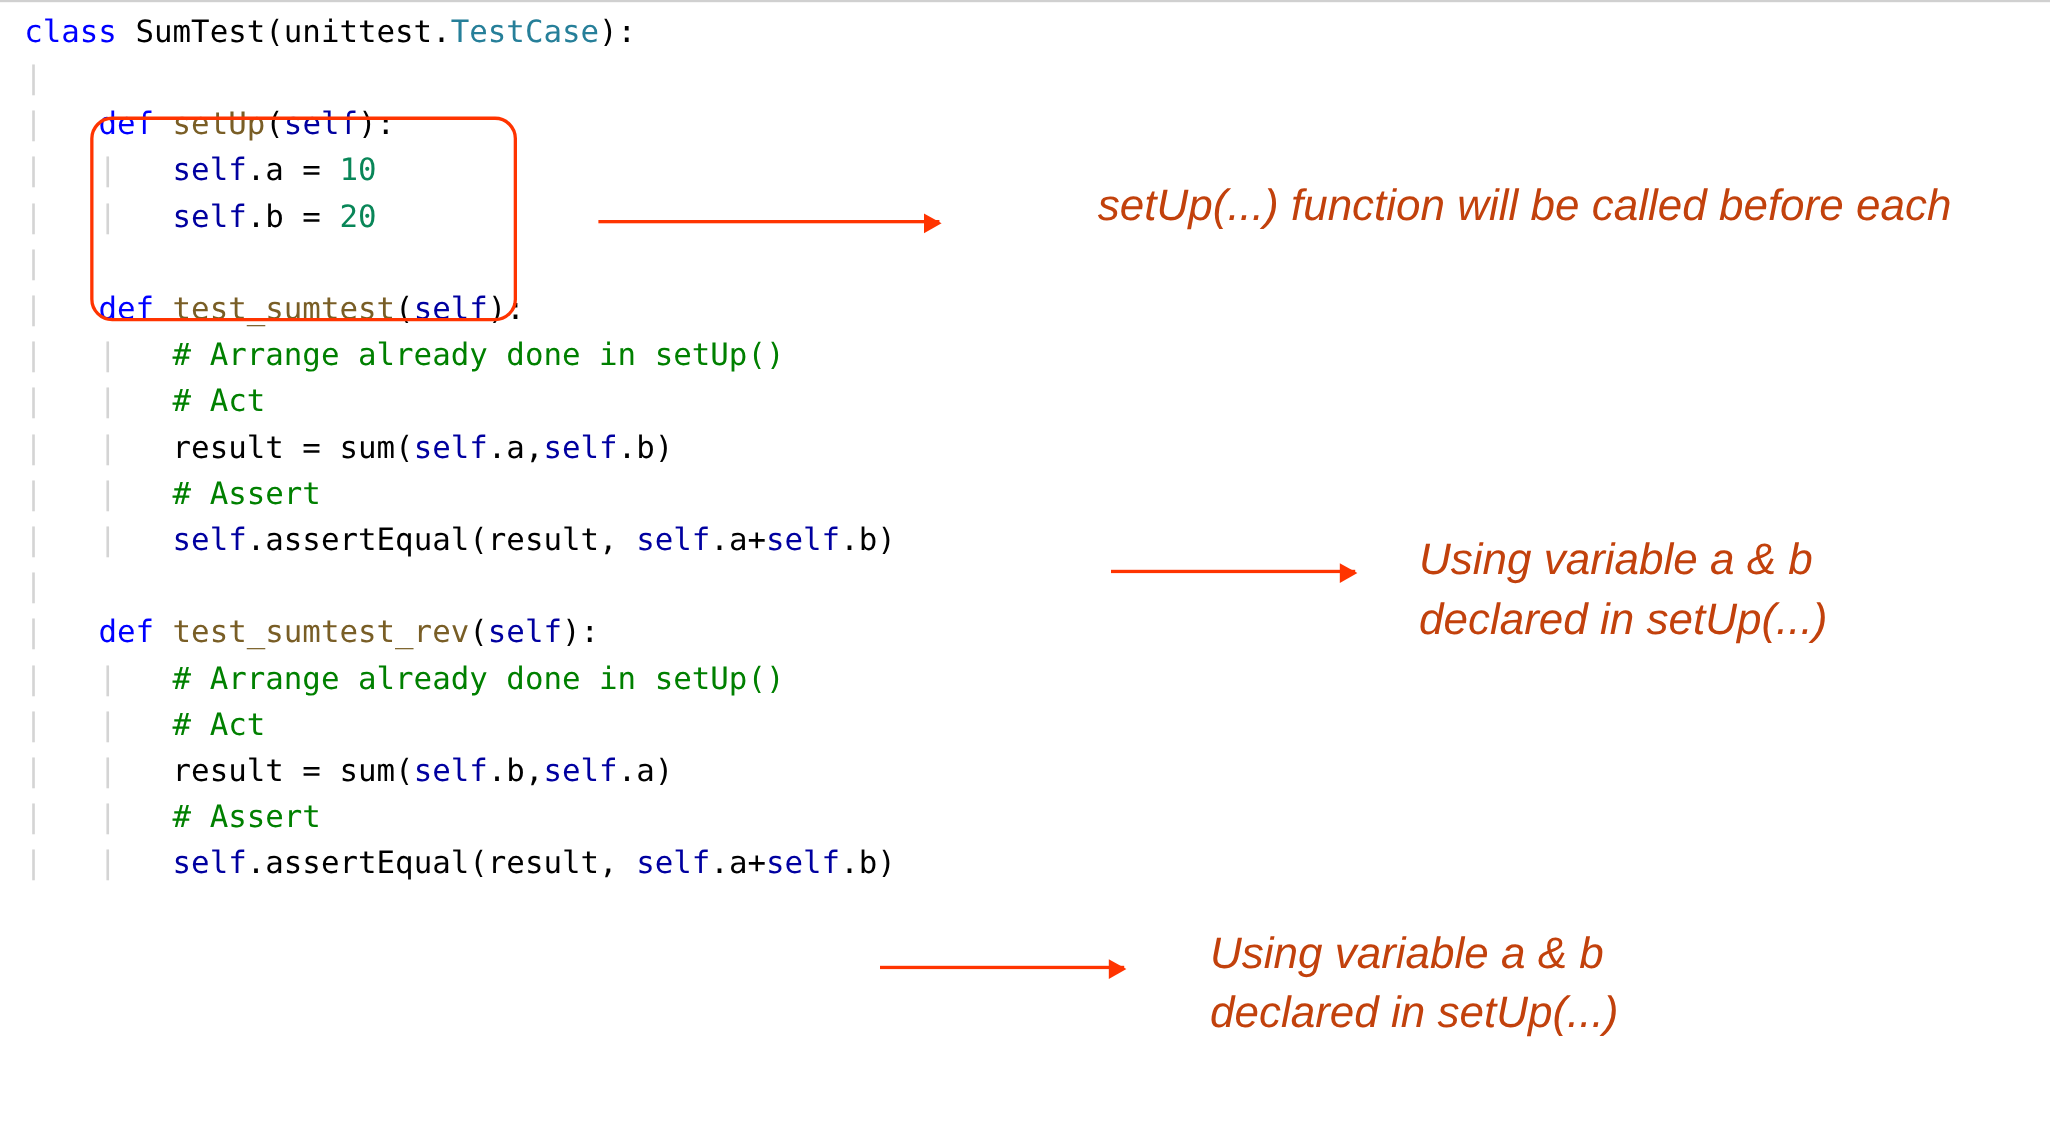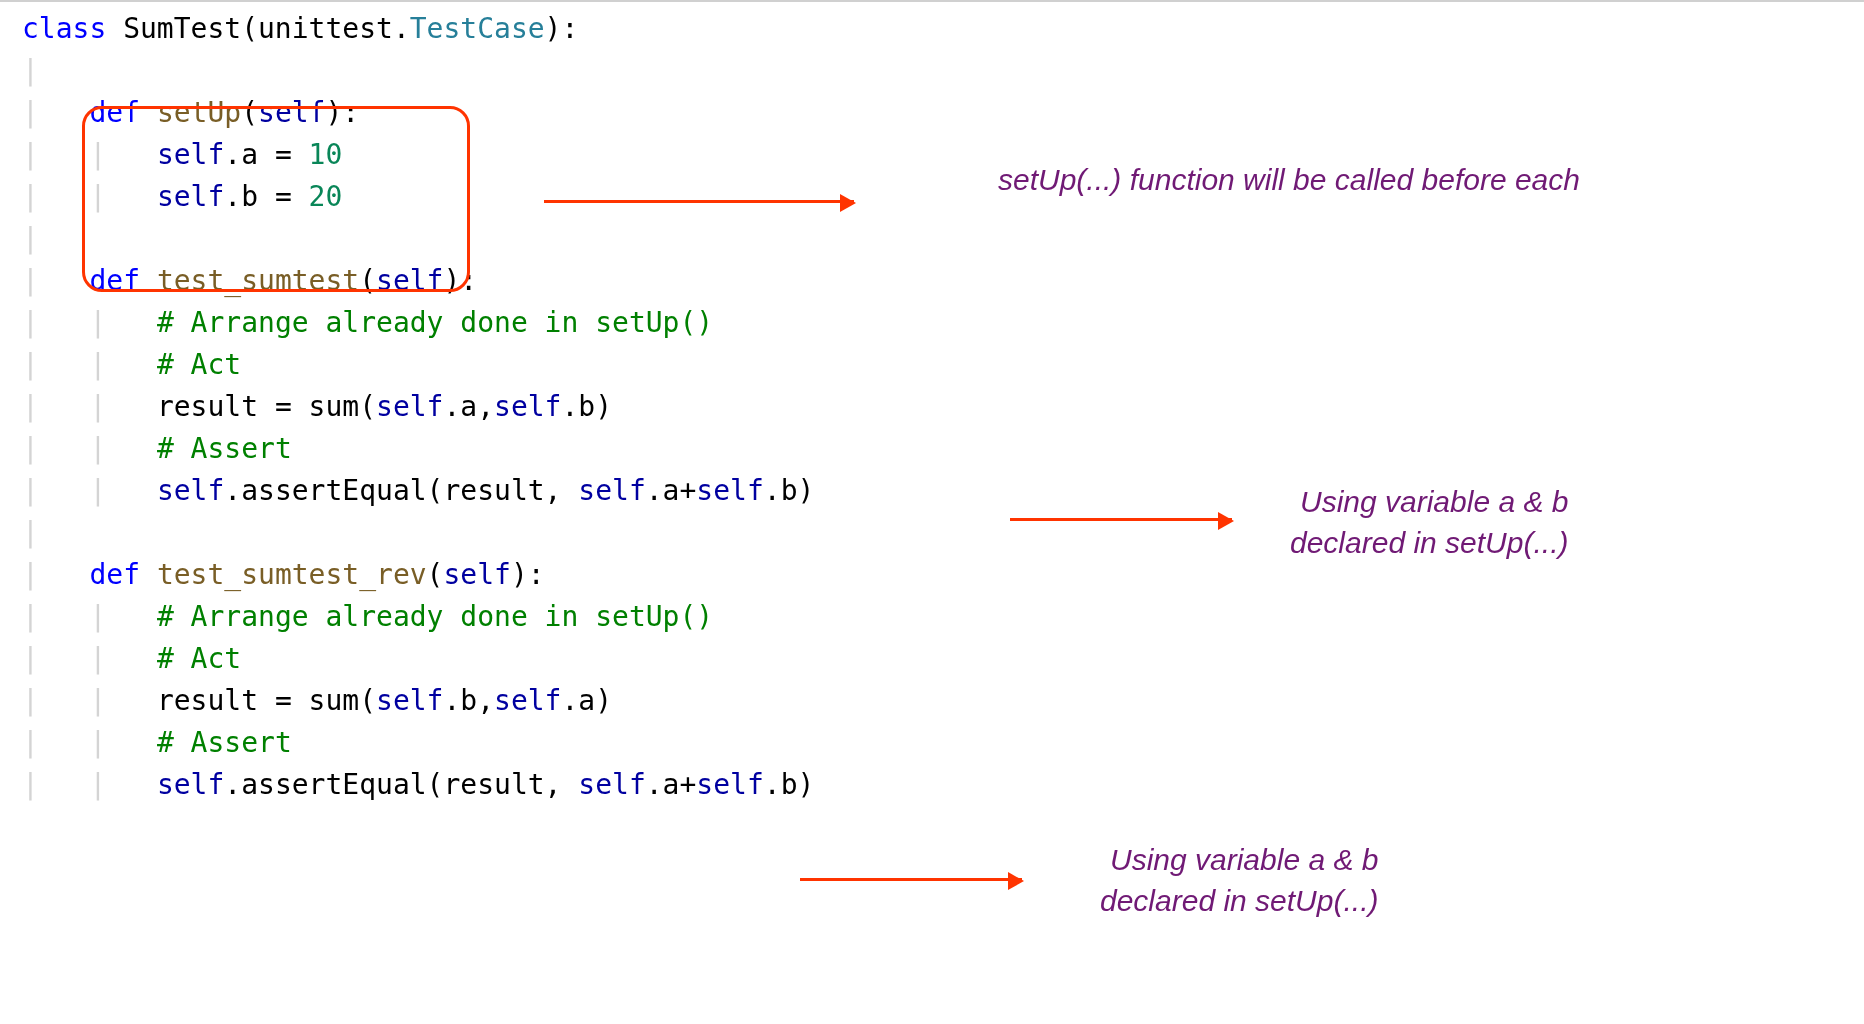--- a/index.html
+++ b/index.html
@@ -52,27 +52,27 @@
     top: -9px;
     width: 0;
     height: 0;
     border-top: 9px solid transparent;
     border-bottom: 9px solid transparent;
     border-left: 16px solid #ff3400;
   }
 
   .annot {
     position: absolute;
-    color: #701a75;
+    color: #c2410c;
     font-family: "Segoe UI", "Helvetica Neue", Arial, sans-serif;
     font-style: italic;
     font-weight: 400;
-    font-size: 30px;
+    font-size: 40px;
     line-height: 1.35;
-    text-align: right;
+    text-align: left;
     white-space: nowrap;
   }
 </style>
 </head>
 <body>
 
 <div class="root">
 
 <pre class="code"><span class="kw">class</span><span> SumTest(unittest</span><span>.</span><span class="cls">TestCase</span><span>):</span>
 <span class="guide">|</span>

